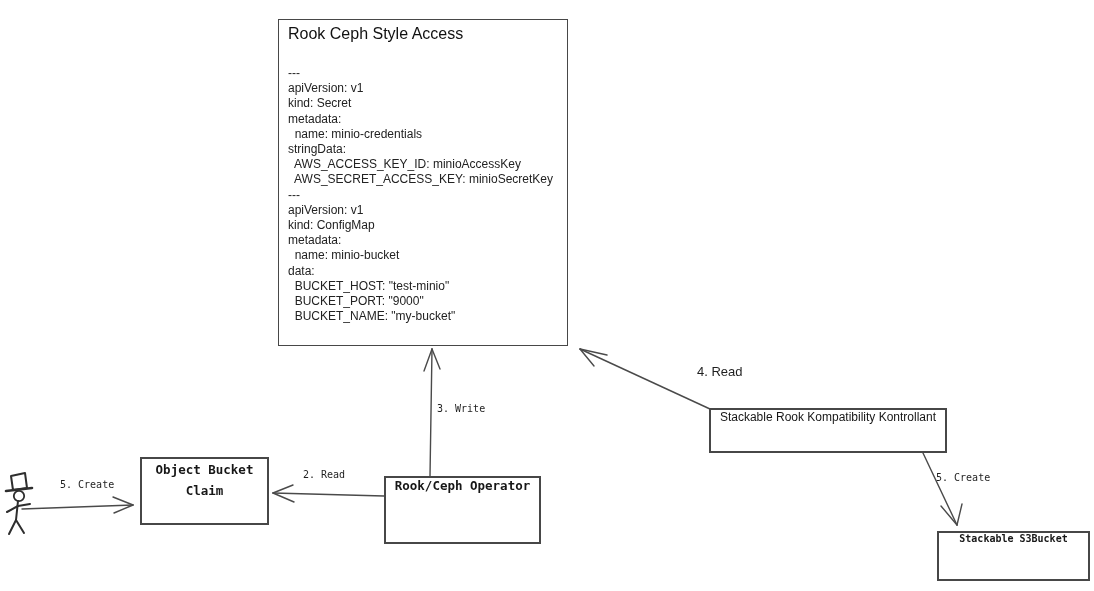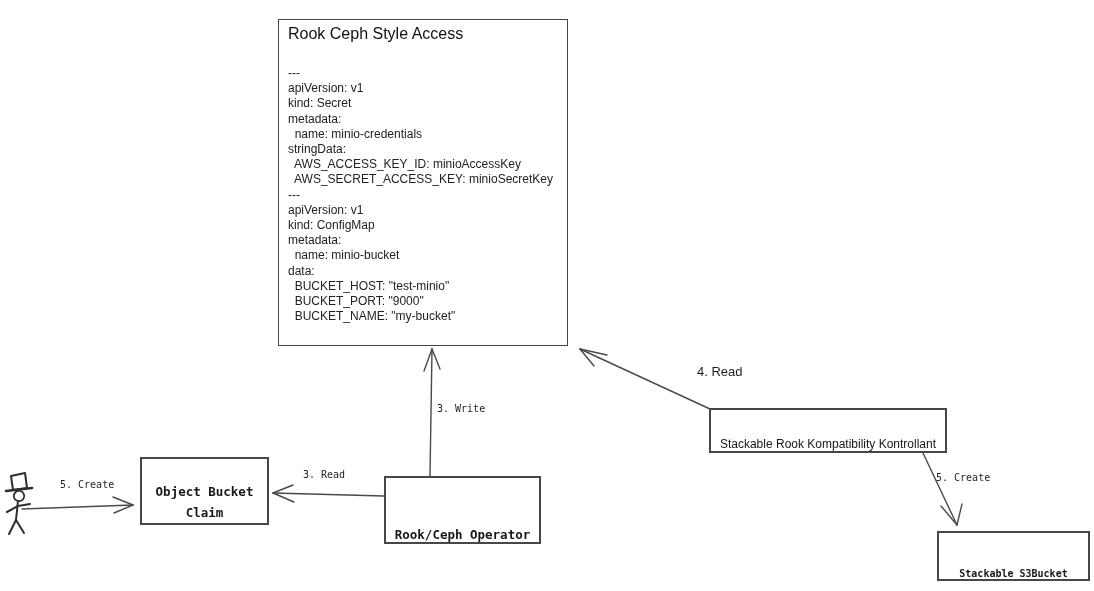--- a/index.html
+++ b/index.html
@@ -19,21 +19,21 @@
     pointer-events: none;
   }
   .box {
     position: absolute;
     box-sizing: border-box;
     border: 2px solid #474747;
     background: #ffffff;
   }
   .node {
     display: flex;
-    align-items: flex-end;
+    align-items: flex-start;
     justify-content: center;
     text-align: center;
   }
   .main-box { border-width: 1.5px; }
   .main-title {
     position: absolute;
     left: 9px; top: 5px;
     font-size: 16px;
     color: #111111;
     white-space: nowrap;
@@ -155,18 +155,18 @@
 
   <div class="box node" style="left:709px; top:408px; width:238px; height:45px;">
     <span class="srk-text">Stackable Rook Kompatibility Kontrollant</span>
   </div>
 
   <div class="box node" style="left:937px; top:531px; width:153px; height:50px;">
     <span class="mono-label s3-text">Stackable S3Bucket</span>
   </div>
 
   <div class="edge-label edge-mono" style="left:60px; top:479px;">5. Create</div>
-  <div class="edge-label edge-mono" style="left:303px; top:469px;">3. Read</div>
+  <div class="edge-label edge-mono" style="left:303px; top:469px;">2. Read</div>
   <div class="edge-label edge-mono" style="left:437px; top:403px;">3. Write</div>
   <div class="edge-label edge-sans" style="left:649px; top:364px;">4. Read</div>
   <div class="edge-label edge-mono" style="left:936px; top:472px;">5. Create</div>
 
 </div>
 
 </body></html>

